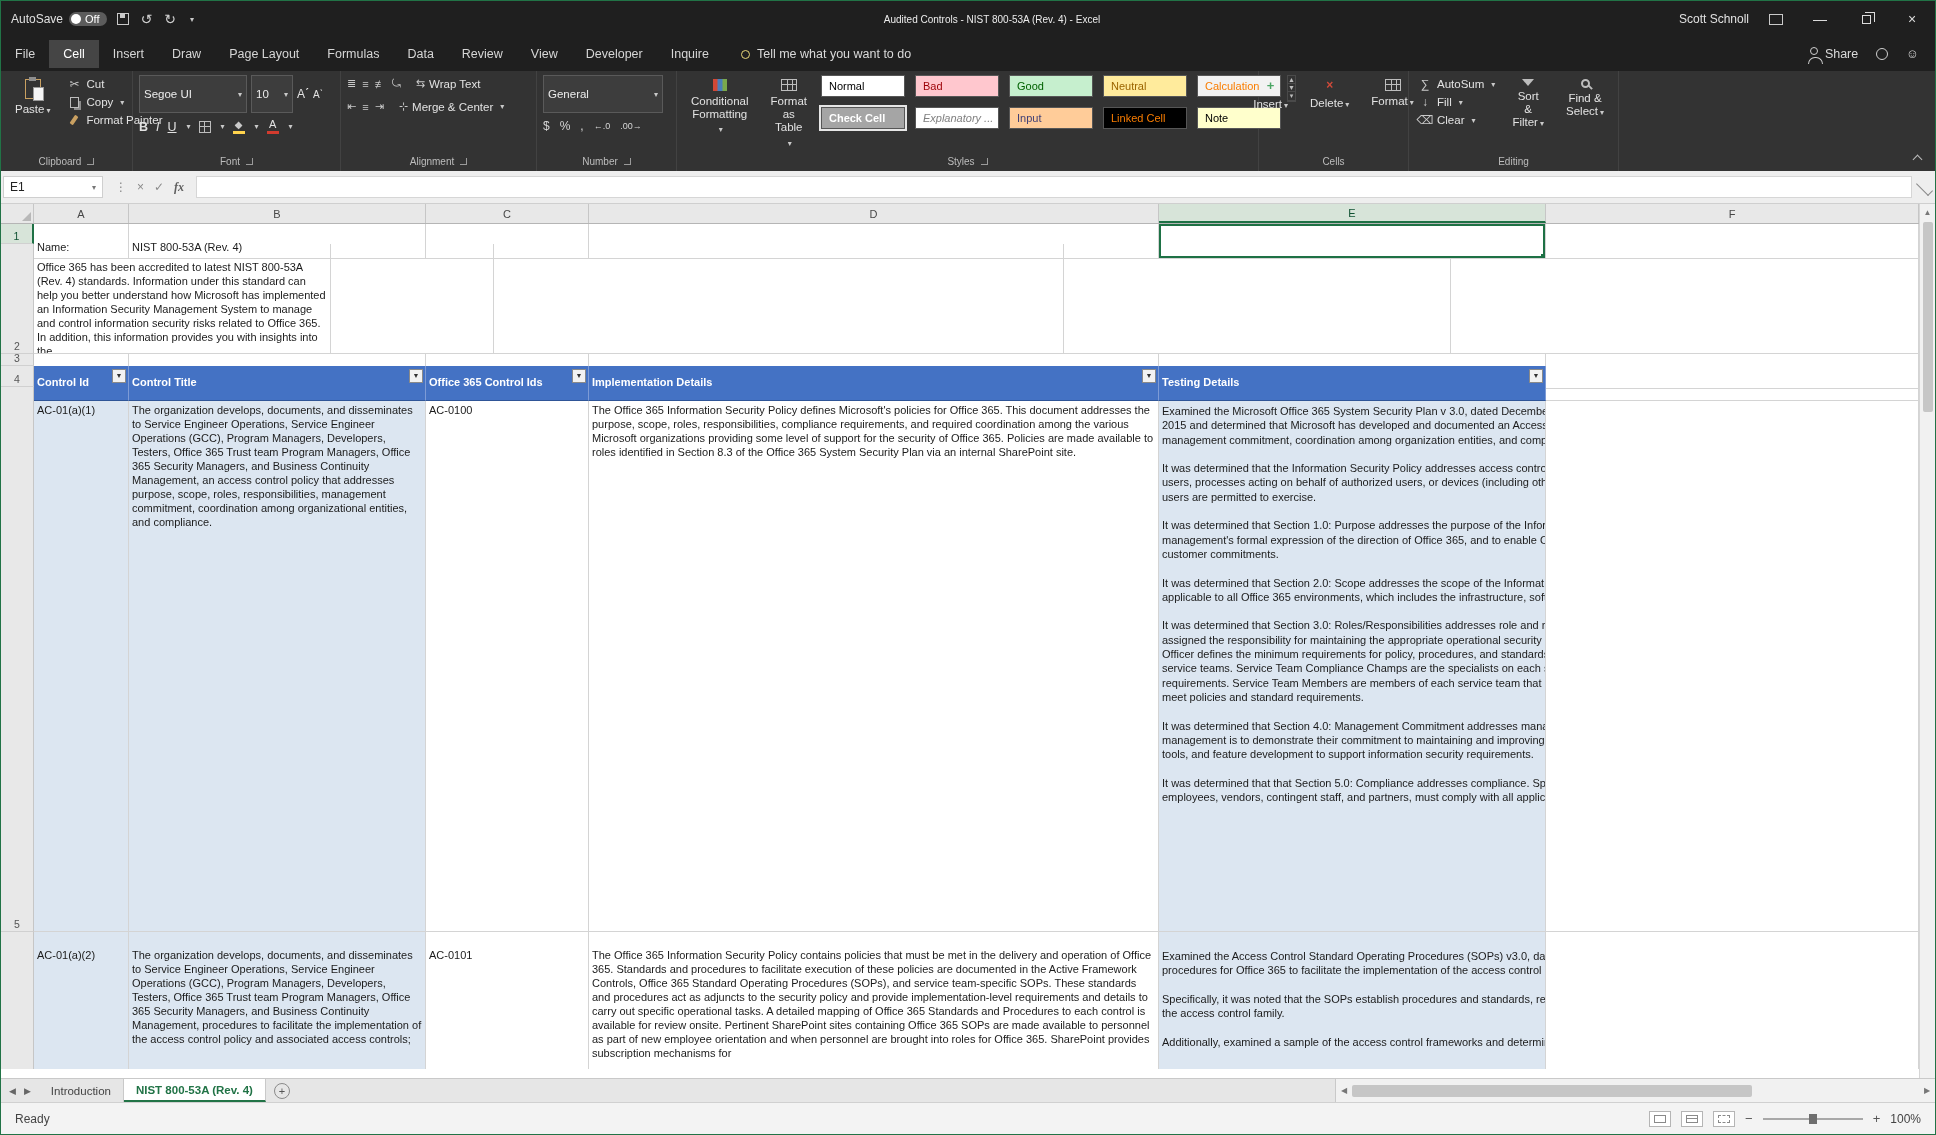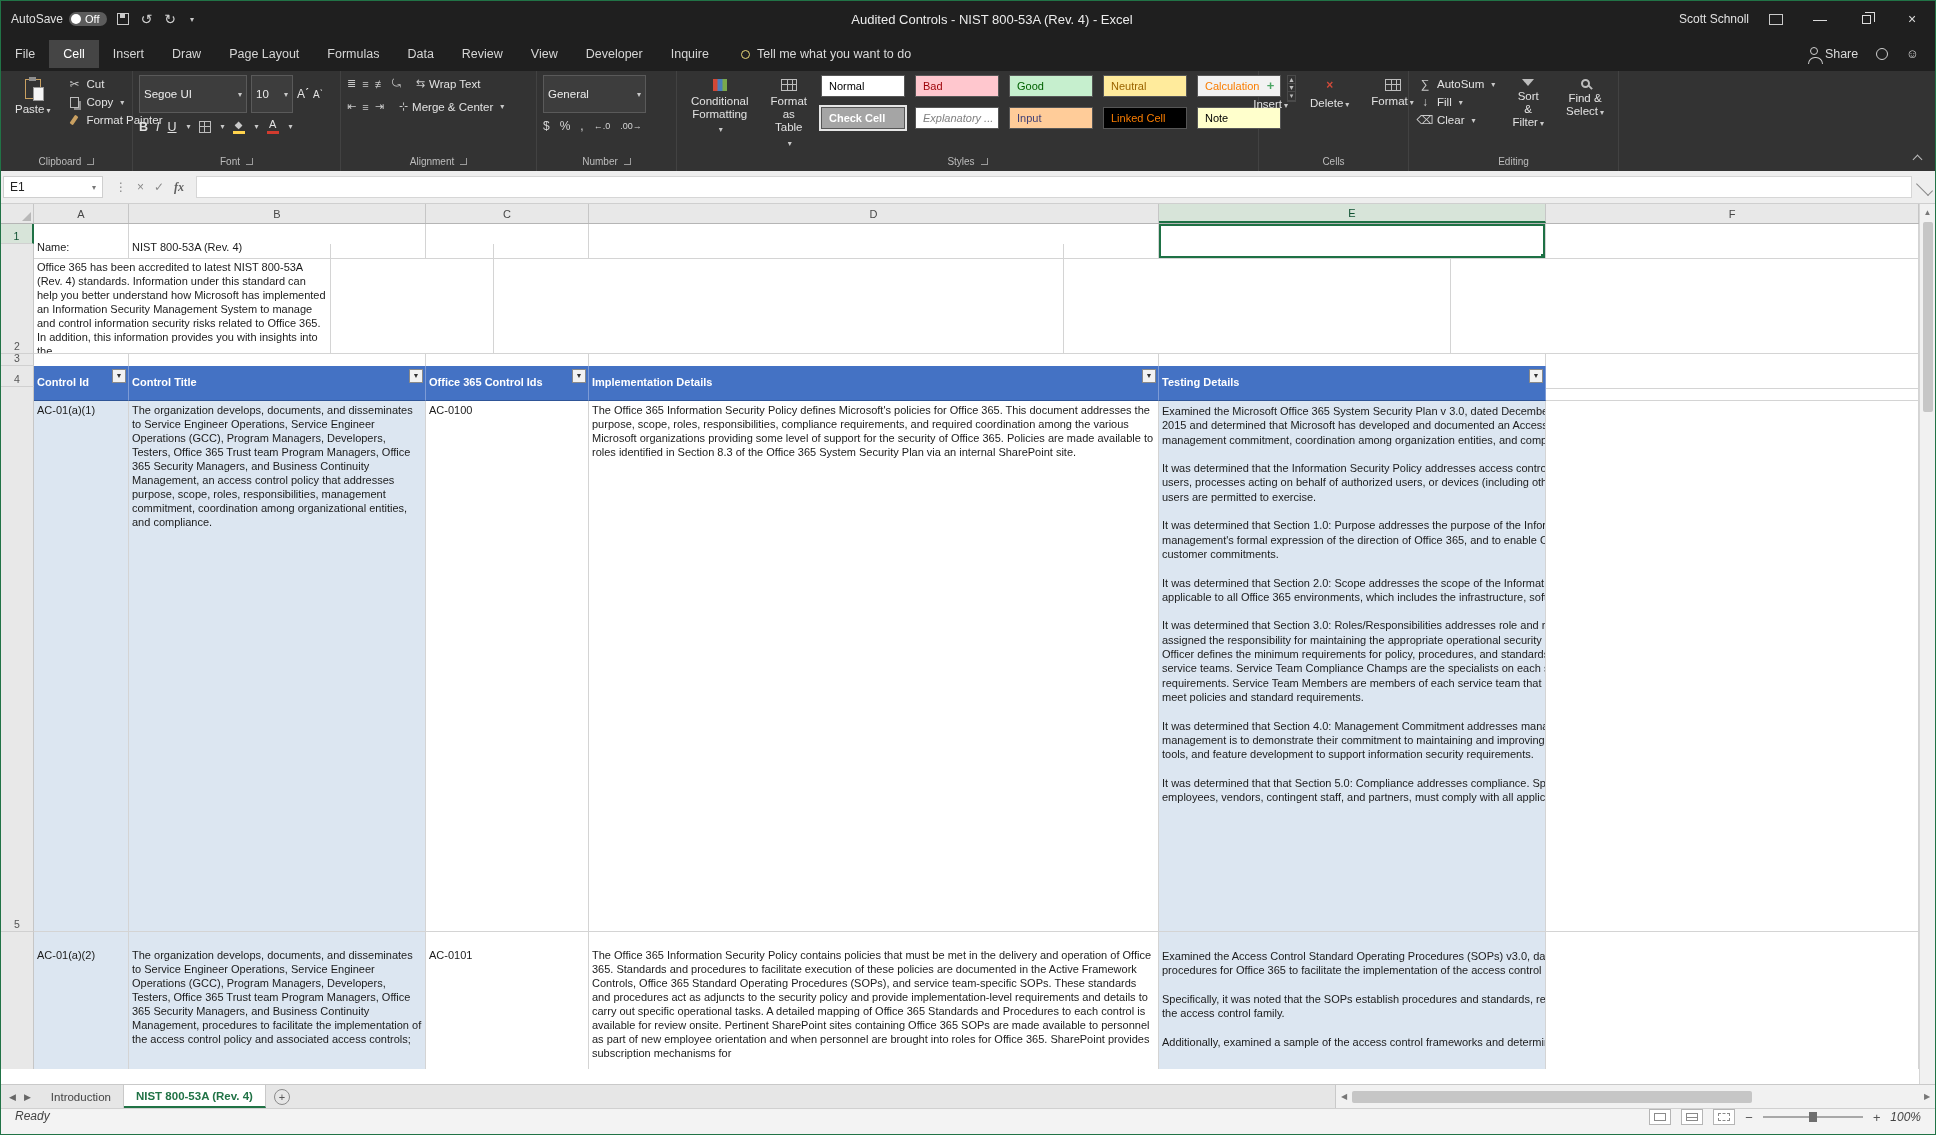--- a/index.html
+++ b/index.html
@@ -10,21 +10,21 @@
 
   
   .titlebar { height:36px; background:#1f1f1f; color:#e8e8e8; display:flex; align-items:center; font-size:12px; flex:0 0 auto; }
   .tb-left { display:flex; align-items:center; gap:10px; padding:0 10px; width:320px; }
   .autosave { display:flex; align-items:center; gap:6px; color:#e0e0e0; }
   .pill { display:flex; align-items:center; gap:4px; background:#5c5c5c; border-radius:9px; padding:1px 7px 1px 2px; font-size:11px; color:#fff; }
   .knob { width:10px; height:10px; border-radius:50%; background:#fff; }
   .qat { display:flex; align-items:center; gap:12px; color:#d0d0d0; font-size:14px; }
   .ic-save { width:12px; height:12px; border:1.5px solid #c9c9c9; position:relative; display:inline-block; }
   .ic-save::before { content:""; position:absolute; top:0; left:2px; width:5px; height:4px; background:#c9c9c9; }
-  .tb-title { flex:1; text-align:center; font-size:13px; color:#ececec; white-space:nowrap; overflow:hidden; }
+  .tb-title { flex:1; text-align:center; font-size:10px; color:#ececec; white-space:nowrap; overflow:hidden; }
   .tb-right { display:flex; align-items:center; gap:14px; padding-left:10px; }
   .tb-user { font-size:12px; color:#e0e0e0; padding:0 6px; }
   .ic-ribbonopts { width:14px; height:11px; border:1.5px solid #c9c9c9; display:inline-block; }
   .winbtns { display:flex; height:36px; }
   .winbtn { width:46px; height:36px; display:flex; align-items:center; justify-content:center; color:#dcdcdc; font-size:14px; }
   .ic-restore { width:9px; height:9px; border:1.5px solid #dcdcdc; position:relative; display:inline-block; }
   .ic-restore::before { content:""; position:absolute; top:-4px; left:2px; width:9px; height:9px; border:1.5px solid #dcdcdc; border-bottom:none; border-left:none; }
 
   
   .ribbontabs { height:34px; background:#1f1f1f; display:flex; align-items:center; color:#d6d6d6; font-size:12.5px; flex:0 0 auto; }
@@ -122,21 +122,21 @@
   .tabnav { display:flex; align-items:center; gap:8px; padding:0 8px; color:#666; font-size:9px; }
   .stab { display:flex; align-items:center; padding:0 12px; border-right:1px solid #c9c9c9; }
   .stab.active { background:#fff; color:#217346; font-weight:bold; border-bottom:2px solid #217346; }
   .addsheet { width:16px; height:16px; border:1px solid #8a8a8a; border-radius:50%; display:flex; align-items:center; justify-content:center; font-size:11px; color:#555; align-self:center; margin-left:8px; }
   .hscroll { margin-left:auto; width:600px; display:flex; align-items:center; background:#f1f1f1; border-left:1px solid #c9c9c9; }
   .hs-arrow { width:16px; text-align:center; font-size:8px; color:#777; }
   .hs-thumb { height:12px; background:#c6c6c6; border-radius:2px; width:400px; }
   .hs-track { flex:1; }
 
   
-  .statusbar { height:26px; background:#f3f3f3; border-top:1px solid #d0d0d0; display:flex; align-items:flex-start; font-size:12px; color:#444; padding:0 14px; flex:0 0 auto;font-style:italic; }
+  .statusbar { height:32px; background:#f3f3f3; border-top:1px solid #d0d0d0; display:flex; align-items:center; font-size:12px; color:#444; padding:0 14px; flex:0 0 auto; }
   .sb-right { margin-left:auto; display:flex; align-items:center; gap:10px; }
   .viewbtn { width:22px; height:16px; border:1px solid #b5b5b5; background:#fff; display:flex; align-items:center; justify-content:center; }
   .viewbtn .inner { width:12px; height:8px; border:1px solid #8a8a8a; }
   .viewbtn.pg .inner { background:linear-gradient(#8a8a8a,#8a8a8a) center/100% 1px no-repeat; }
   .zoomtrack { width:100px; height:2px; background:#a8a8a8; position:relative; }
   .zoomthumb { position:absolute; left:46px; top:-4px; width:8px; height:10px; background:#6e6e6e; }
   .zoomsign { font-size:13px; color:#555; }
 </style>
 </head>
 <body>
@@ -296,21 +296,21 @@
         </div>
       </div>
       <div class="rg-label">
           <span>Alignment</span>
           <span class="launcher"></span>
         </div>
     </div>
 
     <div class="rgroup" style="width:140px">
       <div style="flex:1">
-        <span class="field" style="width:103px">
+        <span class="field" style="width:120px">
             <span>General</span>
             <span class="dd">▾</span>
           </span>
         <div class="btnrow" style="gap:10px">
           <span class="num-sym">$</span>
           <span class="num-sym">%</span>
           <span class="num-sym">,</span>
           <span class="num-sym" style="font-size:9px">←.0</span>
           <span class="num-sym" style="font-size:9px">.00→</span>
         </div>

